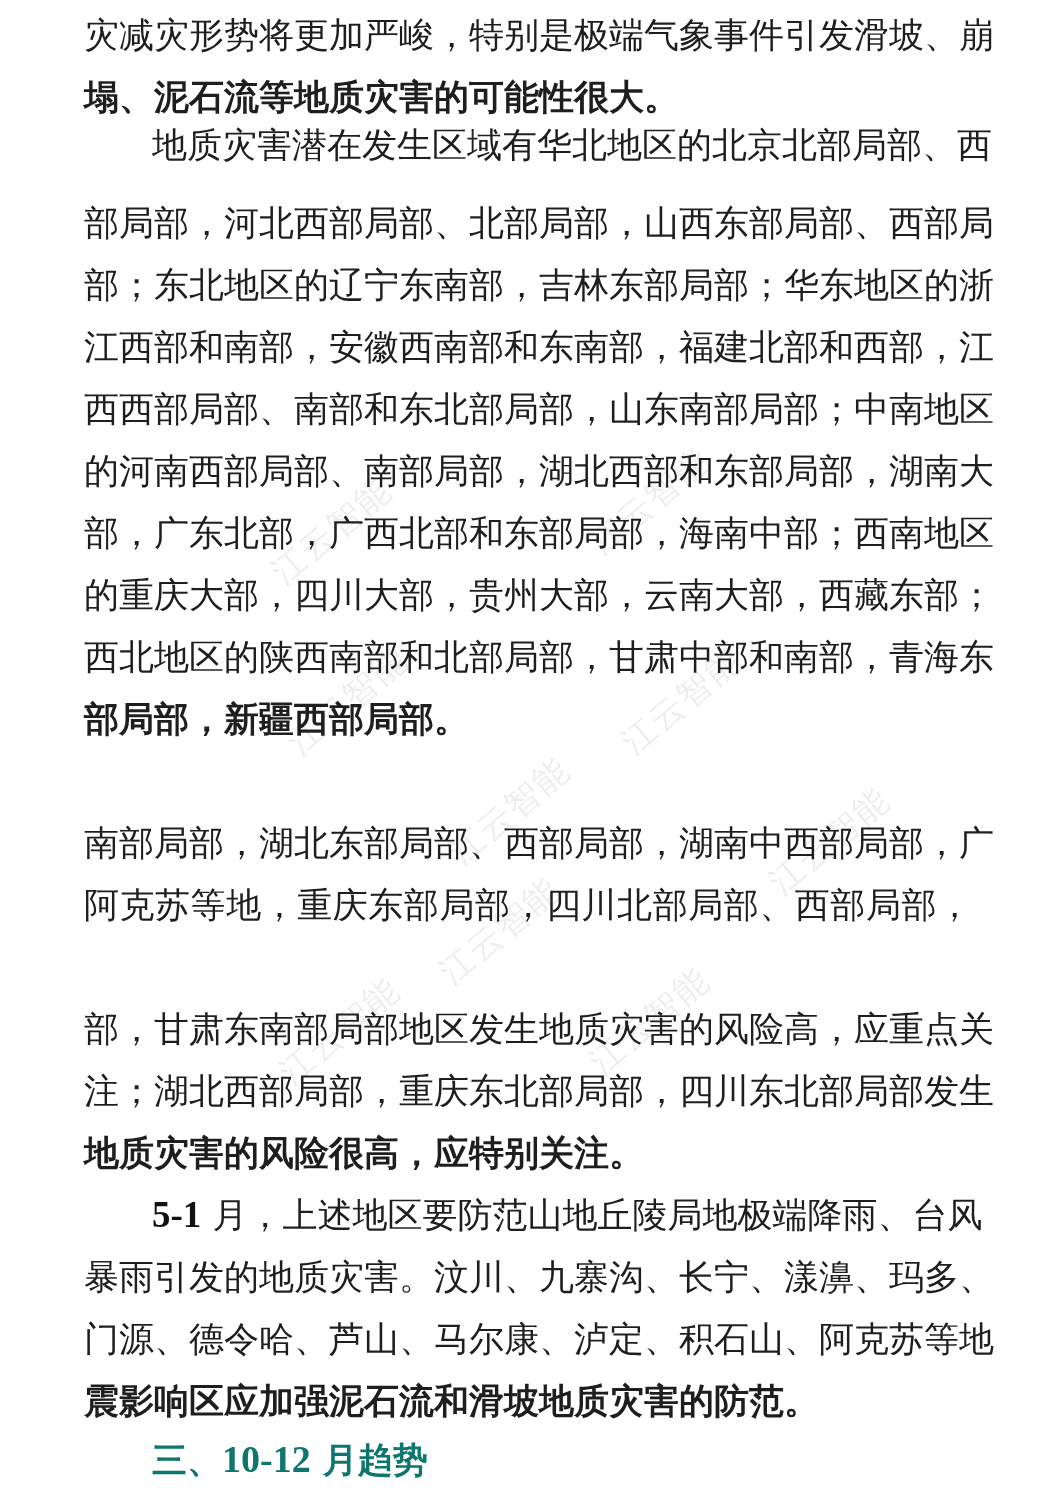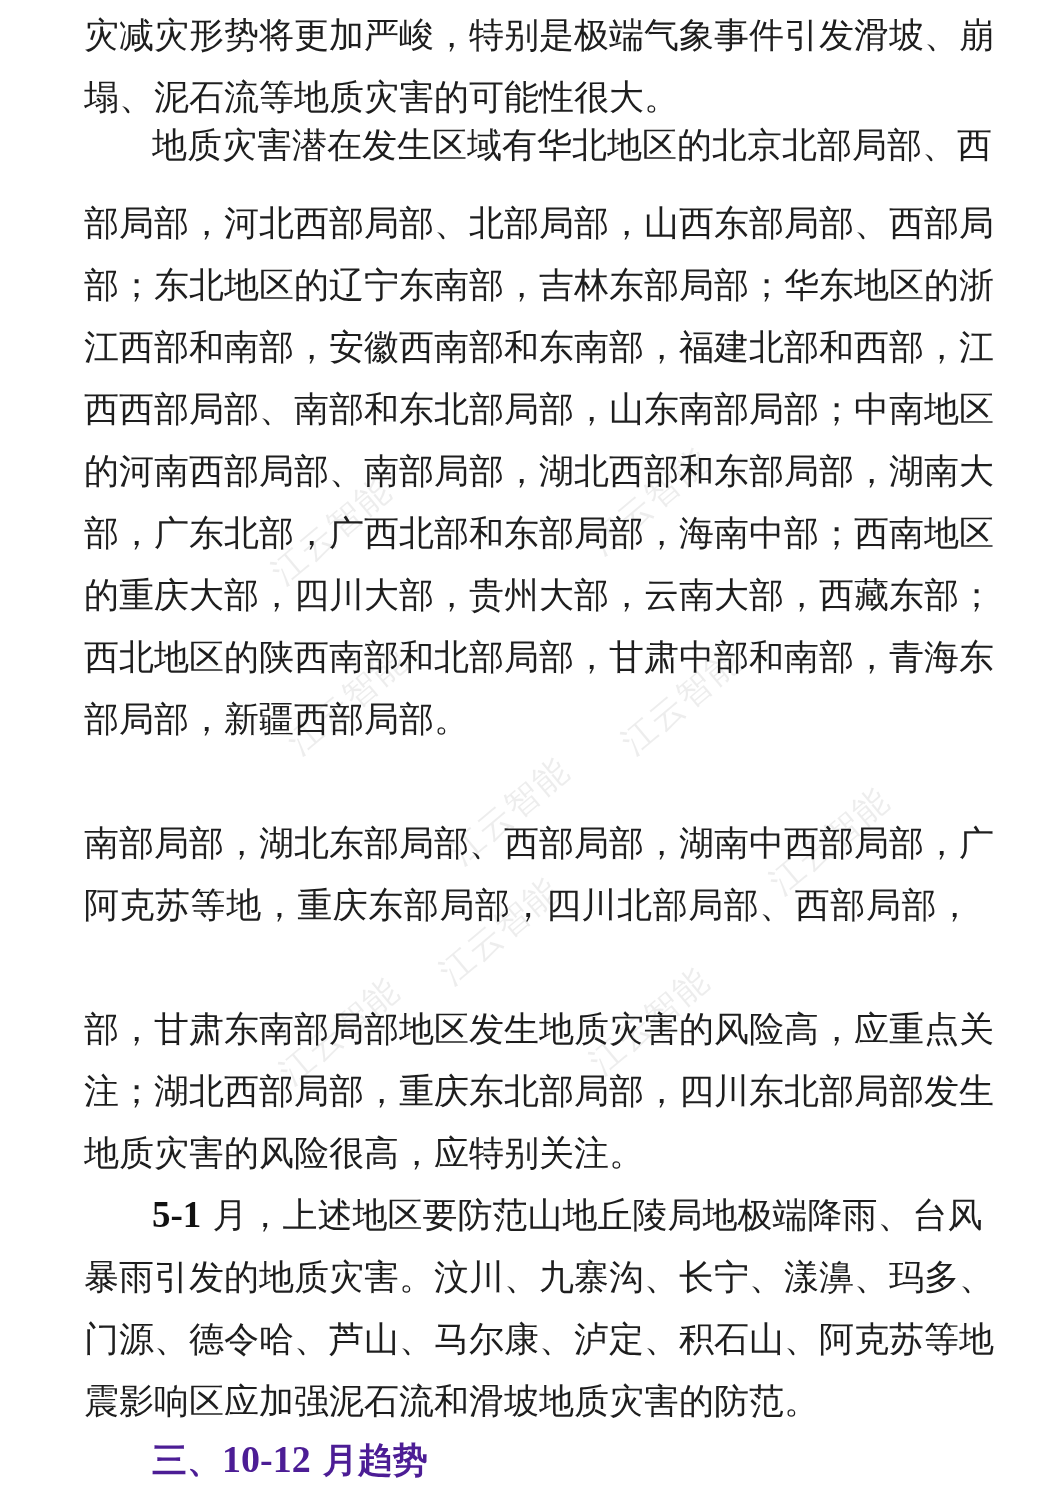--- a/index.html
+++ b/index.html
@@ -30,41 +30,42 @@
       line-height: 62px;
       color: #1e1e1e;
       white-space: nowrap;
       text-align: justify;
       text-align-last: justify;
       font-weight: 300;
       letter-spacing: 0;
     }
     .line.last {
       text-align-last: left;
+      font-weight: bold;
     }
     .line.indent {
       left: 152px;
       width: 820px;
     }
     .bold-num {
       font-family: "Liberation Serif", serif;
       font-weight: bold;
       font-size: 37px;
       color: #111;
     }
     .heading {
       position: absolute;
       left: 152px;
       top: 1428px;
       height: 62px;
       line-height: 62px;
       font-family: "DejaVu Sans", sans-serif;
       font-size: 35px;
       font-weight: bold;
-      color: #4c1d95;
+      color: #0f766e;
       white-space: nowrap;
     }
     .heading .num {
       font-family: "Liberation Serif", serif;
       font-weight: bold;
       font-size: 38px;
     }
     .watermark {
       position: absolute;
       font-family: "DejaVu Sans", sans-serif;

